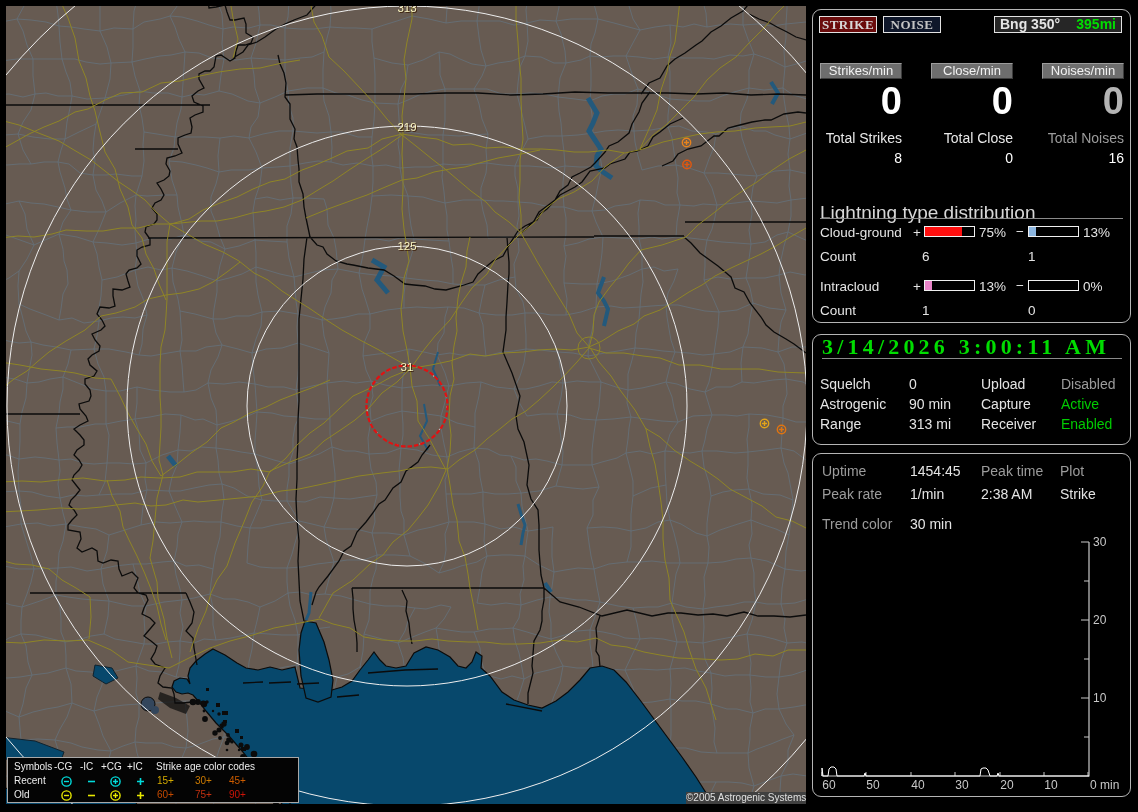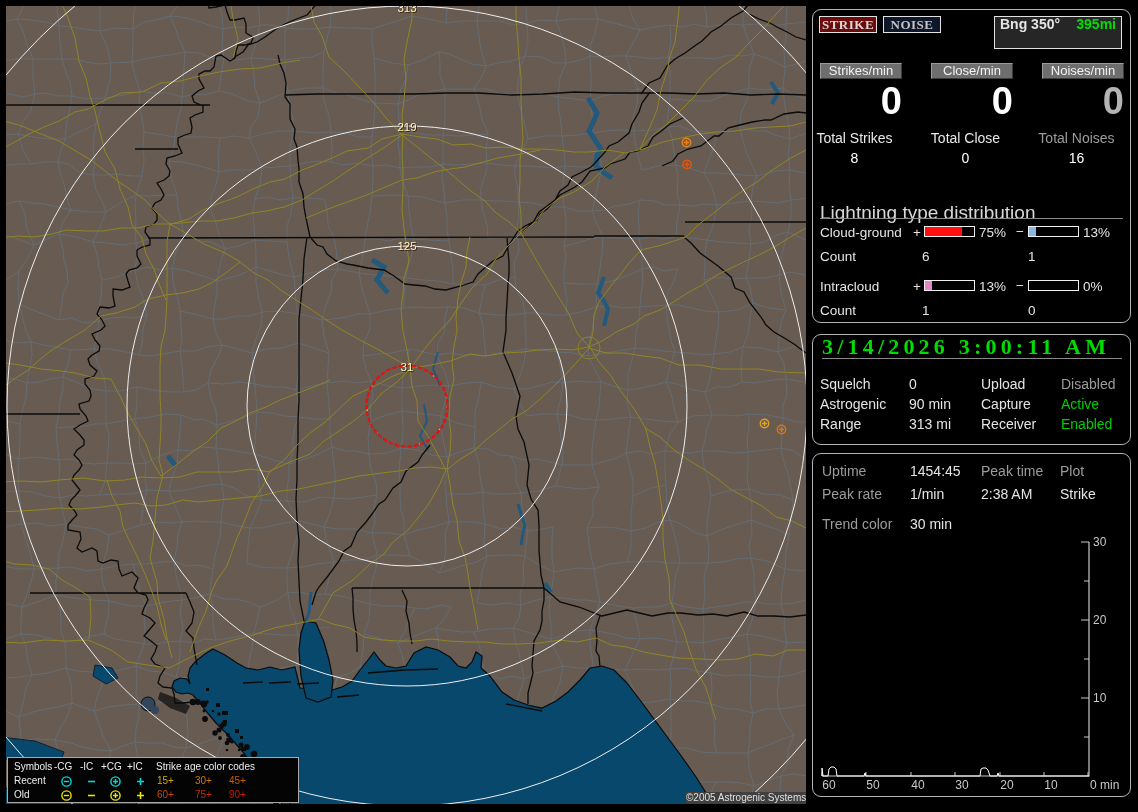--- a/index.html
+++ b/index.html
@@ -4,21 +4,21 @@
 html,body{width:1138px;height:812px;background:#000;overflow:hidden;
  font-family:"Liberation Sans",sans-serif;color:#e4e4e4}
 .a{position:absolute;white-space:nowrap}
 #map{left:6px;top:6px;width:800px;height:798px}
 .panel{left:812px;width:319px;background:#000;border:1px solid #b4b4b4;border-radius:9px}
 .btn{border:1px solid #e2e2e2;text-align:center;font-family:"Liberation Serif",serif;
  font-weight:bold;font-size:13px;line-height:15px;height:17px;letter-spacing:0.5px}
 .gb{background:#6e6e6e;border:1px solid #9c9c9c;border-bottom-color:#3c3c3c;border-right-color:#3c3c3c;
  text-align:center;font-size:13px;line-height:14px;height:16px;width:82px;color:#f2f2f2}
 .z{font-size:38px;font-weight:bold;text-align:right;width:90px;line-height:37px}
-.t{font-size:14px;text-align:center;width:95px}
+.t{font-size:14px;text-align:right;width:95px}
 .bar{width:51px;height:11px;border:1px solid #f0f0f0;background:#000}
 .bar>div{height:9px}
 .bl{font-size:13.5px;font-weight:normal}
 .r2{font-size:14px}
 .gr{color:#9c9c9c}
 .grn{color:#00cc00}
 </style></head><body>
 <div class="a" id="map"><svg width="800" height="798" viewBox="6 6 800 798" xmlns="http://www.w3.org/2000/svg">
 <rect x="6" y="6" width="800" height="798" fill="#675b52"></rect>
 <path d="M-13 -11L4 -8L19 -9L34 -6M-13 -11L-7 7L-4 23M-4 23L17 19M-4 23L-9 38L-10 49L-12 62M-12 62L1 61L17 59L33 59M-12 62L-17 78L-18 96M-18 96L-6 95L9 94L23 97L35 94M-10 137L5 135L18 134M-10 137L-14 149L-19 164M-19 164L-6 164L7 165L19 164L31 164M-19 164L-19 180L-17 193L-19 210M-19 210L-8 207L5 204L19 201M-19 210L-13 222L-9 232M-9 232L6 235L20 240L34 245M-3 284L9 278L19 271M-3 284L-8 298L-9 314M-9 314L-14 326L-18 339M-18 339L-4 338L8 341L19 343L31 342M-18 339L-17 351L-16 363L-11 376M-11 376L1 377L15 379L27 383M-11 376L-15 388L-17 403L-18 415M-18 415L-4 416L7 421L20 424M-18 415L-16 427L-20 443L-20 455M-20 455L-9 456L7 455L19 459M-20 455L-16 468L-16 483L-13 498M-13 498L1 492L19 491M-13 498L-11 515L-12 531M-12 531L4 527L21 524M-12 531L-12 545L-12 554L-12 567M-12 567L4 566L19 569L34 569M-13 596L-0 601L11 605L22 607M-13 596L-11 610L-8 622L-7 632L-3 645M-3 645L9 638L21 634M-3 645L-6 660L-6 676M-6 676L7 678L20 677L32 675M-6 676L-11 688L-15 703M-15 703L-5 707L5 711L19 717M-15 703L-16 722L-16 736M-16 736L-5 737L7 740L21 740M-16 736L-12 751L-8 762L-7 778M-7 778L5 776L20 777L31 777M-7 778L-6 794L-6 814M-6 814L7 809L22 808M34 -6L57 -11M34 -6L24 6L17 19M17 19L31 20L46 22L59 26M17 19L23 31L27 45L33 59M33 59L47 59L62 59M33 59L33 76L35 94M35 94L46 93L58 96L72 96M35 94L31 110L23 122L18 134M18 134L33 137L50 139L65 139M18 134L23 150L31 164M31 164L44 162L58 162M19 201L31 203L44 204L58 207L71 210M19 201L25 214L27 229L34 245M34 245L45 240L59 234M34 245L27 259L19 271M19 271L18 286L19 304M19 304L30 309L46 315L59 320M19 304L22 315L26 331L31 342M31 342L43 345L56 347L71 350M31 342L32 355L29 371L27 383M27 383L39 382L50 379L63 377M27 383L26 398L22 412L20 424M20 424L20 441L19 459M19 459L35 457L45 458L59 460M19 459L18 472L19 491M19 491L32 492L46 496L60 498M19 491L21 507L21 524M21 524L38 523L50 526L66 524M21 524L26 540L31 556L34 569M34 569L58 568M34 569L31 582L27 594L22 607M22 607L40 601L56 595M22 607L21 620L21 634M21 634L36 635L48 638L65 642M21 634L26 646L28 662L32 675M32 675L48 673L66 668M32 675L26 688L23 704L19 717M19 717L33 712L46 709L58 707L72 703M19 717L21 740M21 740L38 739L55 740M21 740L25 754L29 763L31 777M31 777L48 773L63 772M31 777L24 793L22 808M22 808L36 808L47 812L58 814M57 -11L72 -11L90 -18L103 -19M57 -11L56 -0L58 15L59 26M59 26L71 27L84 29L100 31M59 26L60 42L62 59M62 59L75 59L86 62L100 64L111 63M62 59L66 72L70 82L72 96M72 96L87 99L105 98M72 96L70 108L67 122L65 139M65 139L79 132L96 124M65 139L61 150L58 162M58 162L69 164L80 173L93 175M58 162L60 172L65 188L67 199L71 210M71 210L88 212L106 212M71 210L63 222L59 234M59 234L77 237L93 242M59 234L63 249L64 261L67 270L68 284M68 284L63 294L61 309L59 320M59 320L72 318L84 323L99 321M71 350L94 349M71 350L68 364L63 377M63 377L78 383L93 389L106 391M63 377L63 389L60 402L59 413L56 428M56 428L67 427L80 427L95 424L106 424M56 428L57 443L59 460M59 460L71 459L83 463L94 464L107 463M59 460L60 471L58 484L60 498M60 498L73 495L86 496L99 495M60 498L63 513L66 524M66 524L82 527L96 529L109 535M66 524L63 541L59 553L58 568M58 568L71 567L87 571L101 569M58 568L56 581L56 595M56 595L68 597L82 599L94 600L109 601M56 595L60 607L61 619L61 632L65 642M65 642L78 640L91 636L104 634M65 642L66 656L66 668M66 668L76 671L91 672L103 674M66 668L71 684L72 703M72 703L85 708L94 711M72 703L67 717L60 729L55 740M55 740L71 743L82 747L98 750L111 751M55 740L60 756L63 772M63 772L75 776L93 775L106 778M63 772L61 786L61 798L58 814M58 814L71 813L82 817L94 815L106 817M103 -19L117 -13L127 -8L139 -6M103 -19L101 -7L100 4L100 20L100 31M100 31L114 28L133 29M100 31L107 47L111 63M111 63L132 62M111 63L110 79L105 98M105 98L124 95L140 91M105 98L101 110L96 124M96 124L94 137L93 150L95 161L93 175M93 175L106 175L116 174L132 176L142 176M93 175L96 190L102 201L106 212M106 212L120 203L136 195M106 212L100 227L93 242M93 242L107 243L122 245L136 243M93 242L97 254L99 267L102 280M102 280L117 277L135 270M102 280L101 296L99 308L99 321M99 321L111 318L123 317L135 318L147 315M99 321L97 336L94 349M94 349L109 349L126 352L139 355M94 349L98 364L104 377L106 391M106 391L120 391L137 387M106 391L106 407L106 424M106 424L121 421L135 419M106 424L109 435L108 450L107 463M107 463L120 463L134 464L146 463M107 463L105 482L99 495M99 495L117 494L132 494L147 490M109 535L125 530L141 525M109 535L107 551L101 569M101 569L115 566L133 564M101 569L103 584L109 601M109 601L122 604L132 606L146 606M109 601L108 616L104 634M104 634L115 639L133 642L144 644M103 674L120 670L136 666M103 674L102 685L97 697L94 711M94 711L108 707L124 705L139 704M94 711L99 724L103 736L111 751M111 751L123 746L135 742M111 751L107 766L106 778M106 778L120 779L130 780L142 780M106 778L108 791L104 803L106 817M106 817L122 821L137 822M139 -6L151 -10L161 -10L177 -10L187 -13M139 -6L134 11L133 29M133 29L144 22L160 19L170 16M133 29L133 47L132 62M132 62L145 59L160 56L171 55L185 52M132 62L135 76L140 91M140 91L153 93L168 93L182 97M140 91L139 105L142 118L144 132M144 132L157 134L175 137M144 132L143 145L144 161L142 176M142 176L136 195M136 195L147 196L165 195L177 195M136 195L135 206L136 220L135 231L136 243M136 243L149 239L158 238L171 239L184 235M136 243L137 256L135 270M135 270L148 267L161 270L172 268M135 270L138 286L144 301L147 315M147 315L143 329L142 344L139 355M139 355L151 356L168 353L180 351M137 387L152 390L170 392L184 392M137 387L137 403L135 419M135 419L150 417L165 414L181 415M135 419L139 432L140 450L146 463M146 463L162 455L178 450M146 463L145 479L147 490M147 490L169 491M147 490L143 507L141 525M141 525L156 522L170 523L182 522M133 564L146 564L162 562L174 561M133 564L137 579L140 593L146 606M146 606L164 602L182 600M146 606L144 618L145 632L144 644M144 644L156 644L167 642L180 641M144 644L136 666M136 666L149 671L162 672L176 677M136 666L137 678L136 693L139 704M139 704L155 703L170 702L185 701M139 704L139 717L136 728L135 742M135 742L146 743L162 743L174 747L186 748M135 742L137 753L142 769L142 780M142 780L155 781L171 779M142 780L139 794L139 806L137 822M137 822L152 824L168 824L180 823M187 -13L202 -11L214 -11M187 -13L180 2L170 16M170 16L182 17L197 21L209 25L223 29M170 16L175 27L179 39L185 52M185 52L199 53L212 58L224 59M185 52L184 68L183 83L182 97M182 97L195 94L204 95L219 91M182 97L181 109L177 123L175 137M175 137L192 137L205 137L220 138M175 137L174 148L169 161M169 161L182 162L196 165L207 168L219 172M169 161L172 180L177 195M177 195L178 207L182 224L184 235M184 235L199 241L211 242L225 249M184 235L176 252L172 268M172 268L187 271L203 276L217 281M172 268L173 282L178 299L180 311M180 311L195 314L213 319M180 311L181 326L182 340L180 351M180 351L196 351L206 347L222 345M180 351L182 365L183 380L184 392M184 392L196 390L208 383M181 415L195 420L203 419L217 425M181 415L180 432L178 450M178 450L191 451L201 447L216 448M178 450L177 465L172 477L169 491M169 491L180 491L194 488L209 485L222 484M169 491L175 506L182 522M182 522L194 521L207 522L221 522M182 522L178 534L177 547L174 561M174 561L186 566L199 565L213 569M174 561L176 575L180 589L182 600M182 600L194 598L210 594M182 600L180 613L183 627L180 641M180 641L194 643L204 639L216 640M180 641L180 652L179 665L176 677M176 677L192 678L207 677L222 675M185 701L198 701L213 704L224 708M185 701L187 718L188 731L186 748M186 748L197 745L213 739L224 737M186 748L179 765L171 779M171 779L187 779L197 778L211 780M171 779L176 792L176 808L180 823M214 -11L227 -13L242 -11L256 -12M214 -11L218 3L222 14L223 29M223 29L233 27L249 28L260 25M223 29L222 44L224 59M224 59L236 60L251 58M224 59L221 75L219 91M219 91L232 94L248 101L260 103M220 138L234 136L249 138M220 138L218 156L219 172M219 172L231 170L249 170L262 168M219 172L216 184L211 197L211 211M211 211L216 223L220 237L225 249M225 249L239 246L255 240M225 249L220 265L217 281M217 281L229 278L242 274L256 267M217 281L217 292L214 309L213 319M213 319L224 319L236 316L249 316L262 312M213 319L216 333L222 345M222 345L238 349L252 353M222 345L218 357L211 370L208 383M208 383L224 384L239 382L255 384M208 383L211 398L216 410L217 425M217 425L229 422L243 418L257 412M217 425L216 448M216 448L231 450L241 452L255 454M216 448L218 460L219 473L222 484M222 484L234 488L247 496L262 500M222 484L224 499L222 511L221 522M221 522L237 526L250 528M221 522L220 537L215 555L213 569M213 569L211 583L210 594M210 594L224 599L235 599L248 602L260 607M210 594L213 608L213 625L216 640M216 640L231 638L240 636L254 633M222 675L236 676L248 674M222 675L223 694L224 708M224 708L237 705L248 701L262 701M224 708L225 721L224 737M224 737L243 737L259 735M224 737L219 750L214 766L211 780M211 780L225 778L238 779L248 775M211 780L213 794L214 808L212 820M212 820L226 818L242 813L257 813M256 -12L273 -11L289 -10M256 -12L257 -1L259 12L260 25M260 25L271 25L285 28M260 25L256 43L251 58M251 58L268 59L285 60M251 58L254 75L255 88L260 103M260 103L275 97L288 91M260 103L258 117L251 127L249 138M249 138L263 134L279 131L293 131M249 138L256 152L262 168M262 168L277 167L290 166M262 168L260 184L255 199M255 199L267 197L280 200L293 198M255 199L253 211L254 227L255 240M255 240L269 241L287 242M255 240L256 253L256 267M256 267L270 271L280 274L294 277M256 267L256 282L258 295L262 312M262 312L280 311L298 314M262 312L261 326L256 339L252 353M252 353L266 349L282 348L298 343M252 353L253 368L255 384M255 384L268 387L284 387L296 390M255 384L256 398L257 412M257 412L272 413L284 416L299 417M257 412L256 428L255 440L255 454M255 454L274 460L289 464M255 454L258 471L259 486L262 500M262 500L275 501L287 501M262 500L257 512L250 528M250 528L262 528L274 525L285 523L299 521M250 528L248 546L247 563M247 563L260 567L273 568L287 568M260 607L275 601L288 593M260 607L257 621L254 633M254 633L269 634L282 635L298 635M254 633L252 649L249 662L248 674M248 674L262 674L272 670L285 667L297 665M248 674L256 689L262 701M262 701L275 708L290 711M262 701L259 719L259 735M259 735L271 739L283 739M259 735L258 748L253 760L248 775M248 775L261 779L273 781L283 784L295 787M248 775L249 787L255 799L257 813M257 813L273 813L285 809L300 809M289 -10L301 -8L318 -9L330 -7M289 -10L289 1L288 17L285 28M285 28L301 29L314 29L330 27M285 28L285 43L285 60M285 60L300 58L312 57L324 52M285 60L285 76L288 91M288 91L307 88L323 88M288 91L289 105L293 118L293 131M293 131L305 132L317 133L331 132M293 131L290 148L290 166M290 166L305 163L318 161L331 162M290 166L291 183L293 198M293 198L306 198L324 199M293 198L291 214L287 226L287 242M287 242L289 258L294 277M294 277L310 273L323 270L338 269M294 277L295 288L296 301L298 314M298 314L308 316L322 320M298 314L297 327L298 343M298 343L314 348L329 353M298 343L299 360L298 375L296 390M296 390L312 386L327 383M296 390L298 403L299 417M299 417L315 419L330 419M299 417L295 426L293 438L293 452L289 464M289 464L302 460L319 454L332 447M289 464L289 476L287 489L287 501M287 501L305 502L320 497L334 498M287 501L299 521M299 521L312 524L324 527M299 521L298 533L295 543L292 554L287 568M287 568L302 567L317 564L334 562M287 568L287 582L288 593M288 593L300 592L312 595L325 594M288 593L290 606L295 620L298 635M298 635L315 629L330 627M298 635L298 649L297 665M297 665L312 669L326 674L337 677M297 665L295 680L294 697L290 711M290 711L303 710L321 712L334 714M290 711L285 723L283 739M283 739L298 739L307 742L319 742L332 742M283 739L288 749L290 762L294 774L295 787M295 787L306 785L322 781L332 780M295 787L300 809M300 809L314 811L325 816L339 821M330 -7L348 -5L364 -5M330 -7L331 11L330 27M330 27L345 28L356 28L372 29M330 27L327 38L324 52M324 52L323 69L323 88M323 88L336 93L348 95L362 100L375 103M323 88L324 101L329 116L331 132M331 132L342 132L358 137L372 137M331 132L332 148L331 162M331 162L343 165L357 163L373 166M324 199L327 209L328 225L334 238L336 249M336 249L338 269M338 269L359 273M338 269L332 280L331 293L325 307L322 320M322 320L333 319L346 317L358 314L370 314M322 320L324 336L329 353M329 353L328 368L327 383M327 383L344 381L356 383L371 381M327 383L329 403L330 419M330 419L330 434L332 447M332 447L345 451L355 451L369 454M332 447L333 458L335 474L335 485L334 498M334 498L350 499L363 497L377 495M334 498L330 513L324 527M324 527L338 529L356 529L372 533M324 527L326 539L330 550L334 562M334 562L347 560L364 560L377 555M334 562L329 579L325 594M325 594L341 596L355 600L370 604M337 677L348 674L360 667M337 677L334 691L334 702L334 714M334 714L351 710L366 701M334 714L332 728L332 742M332 742L349 747L364 751M332 742L331 756L334 766L332 780M332 780L343 778L356 779L369 780M332 780L334 795L338 806L339 821M339 821L349 820L365 819L376 817M364 -5L378 -6L388 -6L400 -9L415 -10M372 29L384 25L397 21L412 16M372 29L372 42L374 58M374 58L392 63L408 65M374 58L375 75L375 90L375 103M375 103L398 104M375 103L374 120L372 137M372 137L371 152L373 166M373 166L386 165L400 168M373 166L373 182L372 196M372 196L391 195L408 196M372 196L370 212L367 227L365 239M365 239L377 239L389 241L400 238L414 239M365 239L363 255L359 273M359 273L375 275L392 276L406 278M359 273L362 289L365 298L370 314M370 314L387 310L404 308M370 314L370 329L364 343L363 356M363 356L378 354L392 353L409 349M363 356L366 370L371 381M371 381L385 385L402 388M371 381L373 396L370 406L371 421M371 421L386 415L402 411M371 421L368 438L369 454M369 454L387 453L401 448M369 454L371 469L376 482L377 495M377 495L374 507L375 522L372 533M372 533L388 533L404 535M372 533L377 555M377 555L395 555L410 556M377 555L376 569L373 578L370 591L370 604M370 604L385 606L399 606L415 608M370 604L369 620L364 634M364 634L382 639L398 643M364 634L363 651L360 667M360 667L377 668L390 669L405 672M360 667L362 684L366 701M366 701L377 703L391 703L404 702L415 703M366 701L364 713L363 727L366 738L364 751M364 751L376 750L393 753L406 752M364 751L365 767L369 780M369 780L384 779L396 778L410 779M369 780L371 792L375 803L376 817M376 817L390 818L401 819L415 822M415 -10L432 -14L446 -19M412 16L429 19L446 23M408 65L423 60L439 52M408 65L406 79L401 89L398 104M398 104L408 100L419 95L432 91L445 89M398 104L399 119L400 131M400 131L415 133L428 135L443 135M400 131L398 144L400 156L400 168M400 168L415 167L430 167L443 164M400 168L402 180L408 196M408 196L423 197L433 200L445 203M408 196L409 211L411 226L414 239M414 239L429 240L449 241M414 239L413 250L408 266L406 278M406 278L423 280L438 281L453 284M406 278L404 294L404 308M404 308L417 307L433 308L448 307M409 349L424 352L437 355M409 349L408 364L403 376L402 388M402 388L420 386L432 385L449 386M402 388L402 411M402 411L417 413L427 414L441 416M402 411L403 424L403 435L401 448M401 448L417 450L432 455L447 457M401 448L400 460L399 470L400 484L400 497M400 497L401 511L404 520L404 535M404 535L418 530L432 527L449 522M404 535L410 556M410 556L424 563L439 573M415 608L426 609L441 605L451 607M415 608L408 621L405 631L398 643M398 643L410 638L425 632L436 628M398 643L403 658L405 672M405 672L424 670L440 671M405 672L408 689L415 703M415 703L430 702L446 701M415 703L413 714L412 729L408 738L406 752M406 752L418 746L434 742L445 736M406 752L406 765L410 779M410 779L423 780L437 783M446 -19L463 -16L480 -12M446 -19L445 -7L447 8L446 23M446 23L461 21L477 21M439 52L450 54L460 59L472 64L486 66M439 52L440 64L440 75L445 89M445 89L460 89L474 89M445 89L445 105L445 121L443 135M443 135L459 136L473 135L488 134M443 135L443 151L443 164M443 164L456 165L473 164L487 163M443 164L442 177L444 192L445 203M445 203L463 200L481 200M445 203L447 216L447 230L449 241M449 241L451 257L453 269L453 284M453 284L470 285L485 285M448 307L464 308L479 313M448 307L445 317L444 333L438 343L437 355M437 355L450 353L461 355L474 355L486 356M437 355L445 373L449 386M449 386L466 383L481 382M449 386L445 402L441 416M441 416L457 423L475 427M441 416L441 428L444 444L447 457M447 457L459 452L474 448M447 457L448 471L445 480L446 494M446 494L460 494L471 494L483 492M446 494L447 507L449 522M449 522L462 522L474 522L485 524M449 522L445 534L446 550L444 562L439 573M439 573L453 569L461 566L477 562L487 556M451 607L444 619L436 628M436 628L448 630L462 632L474 632M436 628L438 640L440 657L440 671M440 671L455 671L470 675L486 675M440 671L441 684L446 701M446 701L461 700L478 702M446 701L445 719L445 736M445 736L457 738L469 745L479 748M445 736L443 751L439 766L437 783M437 783L449 781L467 777L480 773M437 783L441 797L444 809L445 818M445 818L456 818L473 819L486 817M480 -12L491 -12L505 -8L518 -6L528 -4M480 -12L479 7L477 21M477 21L491 21L500 21L514 25L527 23M477 21L479 37L481 50L486 66M486 66L498 63L512 61L525 56M486 66L482 76L474 89M474 89L487 89L502 94L517 94M474 89L479 104L482 119L488 134M488 134L486 150L487 163M487 163L502 165L515 166M487 163L486 173L481 188L481 200M481 200L495 201L504 201L518 202M481 200L483 211L487 225L488 238M488 238L505 237L518 238M485 285L499 280L515 277M485 285L482 298L479 313M479 313L496 315L512 315L525 313M479 313L483 325L484 339L486 356M486 356L502 352L514 351L526 349M481 382L496 387L514 389M481 382L479 396L475 413L475 427M475 427L474 448M474 448L488 449L500 455L511 456M474 448L479 463L480 477L483 492M483 492L495 494L508 494L521 493M483 492L483 506L485 524M485 524L501 529L514 527L528 531M485 524L484 541L487 556M487 556L502 555L511 555L525 556M487 556L482 572L480 587L477 603M477 603L491 605L506 603L521 605M474 632L489 629L501 629L513 628M474 632L480 648L481 660L486 675M486 675L501 679L512 676L524 679M486 675L484 687L478 702M478 702L493 708L513 710M478 702L477 716L478 732L479 748M479 748L497 746L514 748M479 748L478 760L480 773M480 773L493 775L507 774L523 775M480 773L479 788L484 803L486 817M486 817L501 818L515 821M528 -4L543 -7L558 -7M528 -4L526 10L527 23M527 23L540 20L556 21M527 23L528 41L525 56M525 56L541 57L554 63L566 63M525 56L520 67L518 83L517 94M517 94L530 93L545 94L558 97M517 94L521 110L525 126L528 139M528 139L544 136L562 136M528 139L520 154L515 166M515 166L529 166L542 167L554 168L565 166M515 166L515 176L518 189L518 202M518 202L532 203L550 207L564 207M518 202L519 216L517 226L518 238M518 238L519 251L514 264L515 277M515 277L516 289L523 302L525 313M525 313L539 313L551 315L566 315M525 313L525 323L526 335L526 349M526 349L540 350L558 352M526 349L524 363L520 376L514 389M514 389L526 389L539 386L552 382L563 383M514 389L520 404L527 416M527 416L542 414L557 414M511 456L524 460L536 459L547 461L562 465M511 456L516 467L516 481L521 493M521 493L539 491L556 486M521 493L522 506L525 519L528 531M528 531L542 529L553 527M528 531L526 545L525 556M525 556L539 565L554 572M525 556L523 566L524 580L520 594L521 605M521 605L537 600L550 597M521 605L519 618L513 628M513 628L527 632L540 636L551 639M513 628L515 641L519 653L522 668L524 679M524 679L536 673L549 670L563 666M524 679L519 695L513 710M513 710L525 710L538 709L550 707M513 710L511 723L515 738L514 748M514 748L529 749L544 749L560 751M514 748L516 761L523 775M523 775L535 773L550 773M523 775L520 789L518 806L515 821M515 821L527 818L539 814L552 811M558 -7L574 -7L591 -8M558 -7L559 7L556 21M556 21L571 19L583 19L598 19M556 21L561 34L565 51L566 63M566 63L581 60L590 56M566 63L560 78L558 97M558 97L575 99L590 101M558 97L559 111L561 123L562 136M562 136L578 135L593 133M562 136L564 152L565 166M565 166L580 167L588 167L602 168M565 166L563 182L563 194L564 207M564 207L578 211L592 211M564 207L566 218L566 234L564 246M564 246L578 243L589 239L603 237M564 246L566 256L564 270L564 283M564 283L582 284L597 284M564 283L567 299L566 315M566 315L581 312L596 307M558 352L573 353L588 356M558 352L560 367L563 383M563 383L577 381L589 382L601 382M563 383L561 397L557 414M557 414L570 415L582 419L596 420M557 414L559 425L561 438L563 452L562 465M562 465L577 465L592 465M562 465L556 486M556 486L572 488L583 489L599 487M553 527L552 540L552 557L554 572M554 572L565 570L578 568L594 569M554 572L552 587L550 597M550 597L564 598L577 600L586 600L600 602M550 597L549 612L551 623L551 639M551 639L565 635L577 631L590 630M551 639L556 652L563 666M563 666L577 668L593 668M563 666L560 682L554 696L550 707M550 707L563 706L575 708L588 706L603 708M550 707L553 721L555 738L560 751M560 751L571 753L588 753L598 753M560 751L550 773M550 773L565 777L579 777L592 781M550 773L549 784L551 797L552 811M552 811L564 816L577 819L590 821M591 -8L608 -6L625 -6M591 -8L594 4L598 19M598 19L614 23L625 26L640 30M598 19L595 33L591 44L590 56M590 56L601 57L613 56L626 56M590 56L591 71L591 85L590 101M590 101L602 96L614 94L625 94L638 89M590 101L592 115L593 133M593 133L605 131L618 130L634 131M593 133L599 150L602 168M602 168L599 180L596 195L592 211M592 211L605 210L615 206L630 204L640 200M592 211L596 222L603 237M603 237L621 238L639 239M603 237L602 253L600 268L597 284M597 284L612 281L629 275L642 269M597 284L596 307M596 307L611 306L623 308L640 307M596 307L594 319L592 331L589 343L588 356M588 356L605 353L618 351L635 348M588 356L595 370L601 382M601 382L616 387L628 390M601 382L600 394L599 407L596 420M596 420L613 419L631 417M596 420L594 433L592 450L592 465M592 465L602 462L617 458L626 453M592 465L599 487M599 487L593 500L593 515L587 528M587 528L603 527L617 528L631 531M587 528L589 543L591 556L594 569M594 569L609 564L627 562M594 569L597 587L600 602M600 602L618 606L633 608M600 602L596 614L590 630M590 630L603 632L617 635L625 638L640 639M590 630L590 644L592 657L593 668M593 668L608 669L625 670M593 668L595 682L598 694L603 708M603 708L618 706L638 703M603 708L601 725L600 739L598 753M598 753L612 749L624 745L635 743M598 753L596 765L592 781M592 781L607 784L625 789M592 781L590 793L589 807L590 821M590 821L603 818L615 815L629 815L639 811M625 -6L639 -7L651 -11L662 -15L674 -16M625 -6L629 6L633 19L640 30M640 30L655 27L670 25M640 30L634 41L626 56M626 56L639 57L654 59L668 57M626 56L631 71L638 89M638 89L653 93L670 99M638 89L637 105L633 116L634 131M634 131L651 130L668 127M634 131L635 142L638 156L642 170M642 170L658 166L676 165M640 200L655 201L665 205L680 205M640 200L638 213L639 227L639 239M639 239L652 237L662 239L676 237M639 239L642 252L642 269M642 269L654 267L664 271L678 269M642 269L643 282L641 294L640 307M640 307L651 306L666 305M640 307L639 319L636 333L635 348M635 348L648 349L663 351L675 352M635 348L632 360L628 374L628 390M628 390L642 388L655 385L666 382M628 390L627 403L631 417M631 417L646 419L662 421L678 422M631 417L629 428L628 439L626 453M626 453L640 451L652 454L665 451M626 453L630 468L633 481L633 496M633 496L651 488L666 485M633 496L631 514L631 531M631 531L646 528L658 522L670 520M631 531L631 547L627 562M627 562L640 562L652 561L668 563L680 563M633 608L648 607L658 607L672 603M633 608L637 623L640 639M640 639L651 638L663 639L677 642M640 639L633 653L625 670M625 670L640 669L657 670L670 669M625 670L633 688L638 703M638 703L652 702L670 699M638 703L637 715L637 728L635 743M635 743L653 746L670 748M635 743L631 759L627 772L625 789M625 789L641 789L652 785L668 788L681 785M625 789L631 801L639 811M674 -16L687 -13L701 -15M670 25L683 27L694 24L707 27M670 25L671 43L668 57M668 57L684 58L703 58M668 57L670 72L670 87L670 99M670 99L683 100L698 101L710 101M670 99L668 115L668 127M668 127L679 126L692 131L706 132L716 134M668 127L672 138L674 152L676 165M676 165L689 168L704 173M676 165L678 178L677 193L680 205M680 205L694 206L703 204L717 205M680 205L677 222L676 237M676 237L690 238L707 240M678 269L674 281L668 293L666 305M666 305L678 305L691 308L705 311L719 312M666 305L667 317L669 329L671 340L675 352M675 352L689 353L703 355L714 354M675 352L670 366L666 382M666 382L677 384L690 389L705 392M666 382L672 397L674 408L678 422M678 422L693 416L712 415M678 422L670 434L665 451M665 451L677 452L690 453L702 451M665 451L665 469L666 485M666 485L667 504L670 520M670 520L681 524L696 533L707 536M670 520L674 533L678 549L680 563M680 563L694 563L708 563M680 563L676 574L674 588L672 603M672 603L686 607L703 609M672 603L672 618L674 629L677 642M677 642L690 642L703 643M677 642L674 655L670 669M670 669L685 668L697 671L711 673M670 669L671 683L670 699M670 699L682 701L696 701L711 704M670 699L671 710L671 723L671 734L670 748M670 748L686 748L701 752L717 753M670 748L676 759L677 771L681 785M681 785L700 782L716 782M681 785L678 802L675 818M675 818L688 820L703 822M701 -15L714 -11L732 -7L744 -5M701 -15L702 -2L706 13L707 27M707 27L719 25L730 24L743 25M703 58L714 59L730 55L743 56L754 54M710 101L722 96L734 92L749 88M716 134L728 129L740 126M716 134L714 147L709 159L704 173M704 173L718 173L731 174L742 175L757 176M704 173L712 188L717 205M717 205L735 203L751 201M717 205L715 217L712 229L707 240M707 240L722 242L737 243L751 244M707 240L705 252L705 266L704 280M704 280L718 277L730 279L746 278M704 280L712 296L719 312M719 312L737 310L753 303M719 312L718 327L716 340L714 354M714 354L730 352L743 347M714 354L712 367L709 382L705 392M705 392L716 387L731 387L742 382M705 392L712 415M712 415L726 415L737 416L749 414M712 415L707 429L705 440L702 451M702 451L717 451L735 453L748 452M702 451L704 467L709 483L711 496M711 496L723 492L735 490L749 489M711 496L709 507L707 523L707 536M707 536L720 530L738 524L751 520M707 536L709 547L708 563M708 563L723 562L736 559L751 558M708 563L704 577L705 595L703 609M703 609L715 607L731 605L744 602L756 602M703 609L704 627L703 643M703 643L716 640L732 637L747 634M703 643L705 659L711 673M711 673L725 676L735 675L750 675M711 673L712 689L711 704M711 704L727 709L737 709L753 713M711 704L713 715L715 728L714 742L717 753M717 753L732 753L748 753M716 782L729 782L742 783L754 786M716 782L710 794L707 809L703 822M703 822L719 819L731 816L746 815M744 -5L758 -6L772 -5L787 -5M744 -5L743 12L743 25M743 25L758 24L772 26L786 24M743 25L748 39L754 54M754 54L769 59L785 67M754 54L749 70L749 88M749 88L764 90L783 88M749 88L747 99L741 113L740 126M740 126L754 131L766 131L775 135L790 139M740 126L742 138L747 153L751 163L757 176M757 176L775 171L790 170M757 176L753 187L751 201M751 201L765 202L777 203L791 200M751 201L752 214L749 230L751 244M751 244L765 242L777 235L788 232M751 244L749 259L746 278M746 278L765 278L779 275M746 278L750 288L753 303M753 303L769 308L786 310M753 303L750 318L748 334L743 347M743 347L762 348L778 352M743 347L741 363L742 382M742 382L754 383L773 380L786 379M749 414L767 415L783 418M749 414L749 427L747 439L748 452M748 452L766 450L781 448M748 452L748 465L747 478L749 489M749 489L763 494L780 495L793 500M749 489L752 504L751 520M751 520L764 525L776 529L789 535M751 520L752 534L749 545L751 558M751 558L767 561L785 569M751 558L754 573L754 587L756 602M756 602L767 604L781 604M756 602L752 620L747 634M747 634L762 636L774 639L787 643M747 634L749 650L751 663L750 675M750 675L766 677L779 677M750 675L751 688L750 702L753 713M753 713L765 709L779 709M753 713L750 728L750 739L748 753M748 753L757 749L771 744L783 739L794 735M748 753L749 768L754 786M754 786L767 781L781 776M754 786L749 802L746 815M746 815L759 814L770 811L783 808M787 -5L802 -7L816 -6L831 -6M787 -5L787 8L786 24M786 24L806 22L822 21M786 24L786 38L784 51L785 67M785 67L800 63L812 59L826 52M785 67L783 88M783 88L793 95L807 99L816 103M783 88L784 99L786 112L789 127L790 139M790 139L807 133L821 132M790 139L788 154L790 170M790 170L804 173L817 174L832 177M790 170L789 186L791 200M791 200L808 198L824 199M791 200L791 216L788 232M788 232L801 238L810 242L820 248M788 232L784 246L781 260L779 275M779 275L790 272L805 275L819 272L831 271M779 275L781 293L786 310M786 310L781 322L779 337L778 352M778 352L792 347L807 347L824 342M778 352L784 364L786 379M786 379L803 382L815 389L831 393M786 379L787 394L783 406L783 418M783 418L796 422L808 422L819 422M783 418L782 433L781 448M781 448L794 451L806 460L818 463M781 448L784 463L788 473L791 489L793 500M793 500L791 519L789 535M789 535L786 551L785 569M785 569L801 571L817 569L831 571M785 569L782 588L781 604M781 604L795 603L805 600L818 596L828 593M781 604L785 619L784 628L787 643M787 643L802 642L816 645L828 644M787 643L781 661L779 677M779 677L792 675L807 670L823 664M779 677L777 694L779 709M779 709L794 707L805 705L819 705M779 709L786 724L794 735M794 735L788 750L788 762L781 776M781 776L793 774L807 776L818 775M781 776L780 791L783 808M783 808L799 810L810 816L827 821M831 -6L828 9L822 21M822 21L825 36L826 52M826 52L824 63L820 77L818 91L816 103M816 103L818 118L821 132M821 132L825 145L826 161L832 177M832 177L824 199M824 199L824 213L823 223L822 235L820 248M820 248L826 260L831 271M831 271L831 282L831 296L830 309M830 309L828 324L824 342M824 342L824 357L827 367L831 381L831 393M831 393L825 406L819 422M819 422L817 435L818 449L818 463M818 463L816 485M816 485L818 497L825 511L828 525M828 525L829 540L831 556L831 571M828 593L827 606L828 620L830 632L828 644M828 644L823 664M823 664L820 679L819 691L819 705M819 705L822 723L828 739M828 739L827 749L821 762L818 775M818 775L822 791L826 806L827 821" fill="none" stroke="#64717b" stroke-width="0.8"></path>
@@ -122,21 +122,21 @@
       <circle cx="687" cy="164.5" r="4.2" fill="none" stroke="#e2570e" stroke-width="1.4"></circle>
       <path d="M684.4 164.5H689.6M687 161.9V167.1" stroke="#e2570e" stroke-width="1.4" fill="none"></path>
       <circle cx="764.5" cy="423.5" r="4.2" fill="none" stroke="#e2a41a" stroke-width="1.4"></circle>
       <path d="M761.9 423.5H767.1M764.5 420.9V426.1" stroke="#e2a41a" stroke-width="1.4" fill="none"></path>
       <circle cx="781.5" cy="429.5" r="4.2" fill="none" stroke="#e07410" stroke-width="1.4"></circle>
       <path d="M778.9 429.5H784.1M781.5 426.9V432.1" stroke="#e07410" stroke-width="1.4" fill="none"></path>
 </svg></div>
 <div class="a panel" style="top:9px;height:314px"></div>
 <div class="a btn" style="left:819px;top:16px;width:58px;background:#6a0c0c;color:#d8d8d8">STRIKE</div>
 <div class="a btn" style="left:883px;top:16px;width:58px;background:#0f172a;color:#c4c4c4">NOISE</div>
-<div class="a" style="left:994px;top:16px;width:128px;height:33px;background:#262626;border:1px solid #e2e2e2;font-size:14px;font-weight:bold;line-height:15px;padding:0 5px">
+<div class="a" style="left:994px;top:16px;width:128px;height:17px;background:#262626;border:1px solid #e2e2e2;font-size:14px;font-weight:bold;line-height:15px;padding:0 5px">
     <span style="float:left">Bng 350°</span>
     <span style="float:right;color:#00dd00">395mi</span>
   </div>
 <div class="a gb" style="left:820px;top:63px">Strikes/min</div>
 <div class="a gb" style="left:931px;top:63px">Close/min</div>
 <div class="a gb" style="left:1042px;top:63px">Noises/min</div>
 <div class="a z" style="left:812px;top:83px;color:#ffffff">0</div>
 <div class="a z" style="left:923px;top:83px;color:#ffffff">0</div>
 <div class="a z" style="left:1034px;top:83px;color:#b4b4b4">0</div>
 <div class="a t" style="left:807px;top:130px;color:#e8e8e8">Total Strikes</div>

